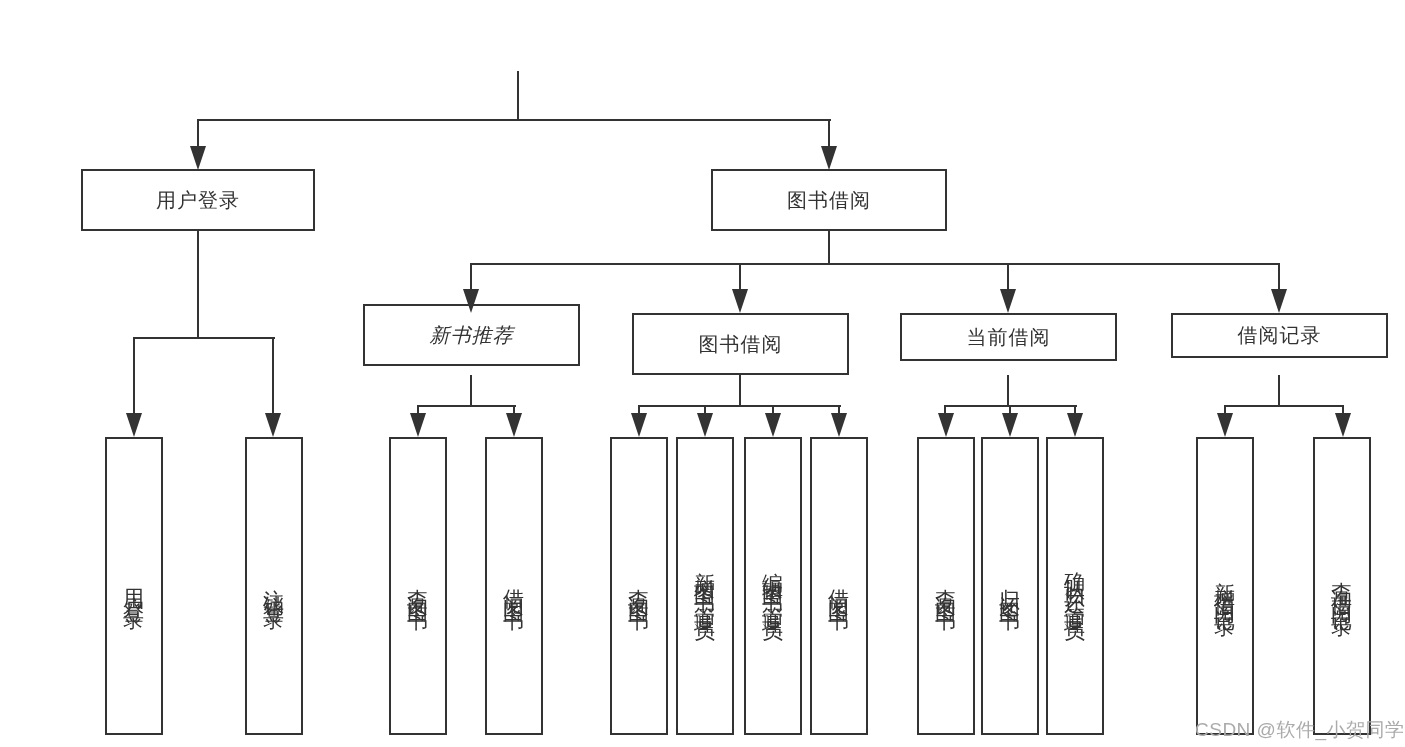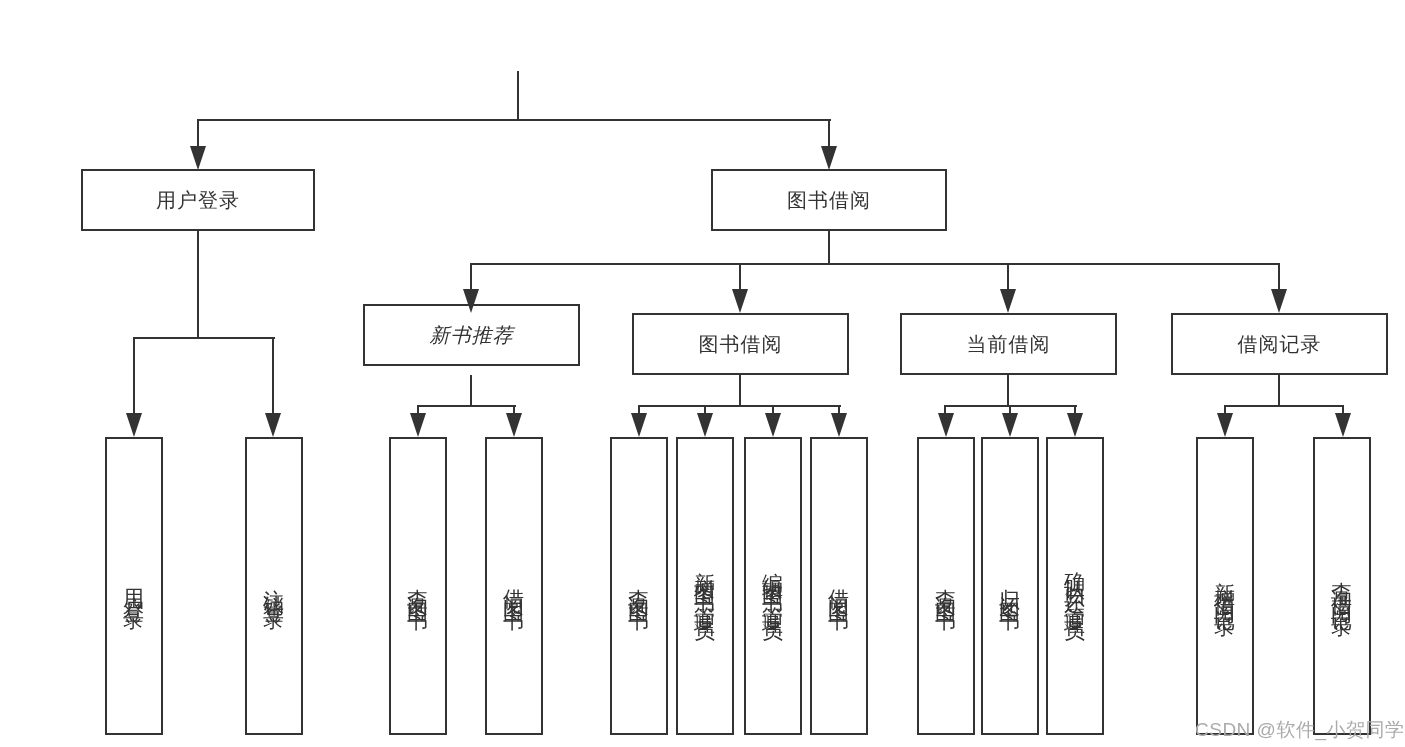--- a/index.html
+++ b/index.html
@@ -69,22 +69,22 @@
 <body>
 
 <div class="canvas">
 
 
   <div class="hnode" style="left:81px; top:169px; width:234px; height:62px;">用户登录</div>
   <div class="hnode" style="left:711px; top:169px; width:236px; height:62px;">图书借阅</div>
 
   <div class="hnode" style="left:363px; top:304px; width:217px; height:62px;font-style:italic;">新书推荐</div>
   <div class="hnode" style="left:632px; top:313px; width:217px; height:62px;">图书借阅</div>
-  <div class="hnode" style="left:900px; top:313px; width:217px; height:62px;">当前借阅</div>
-  <div class="hnode" style="left:1171px; top:313px; width:217px; height:62px;">借阅记录</div>
+  <div class="hnode" style="left:900px; top:313px; width:217px; height:48px;">当前借阅</div>
+  <div class="hnode" style="left:1171px; top:313px; width:217px; height:45px;">借阅记录</div>
 
   <div class="vnode" style="left:105px;">用户登录</div>
   <div class="vnode" style="left:245px;">注销登录</div>
 
   <div class="vnode" style="left:389px;">查询图书</div>
   <div class="vnode" style="left:485px;">借阅图书</div>
 
   <div class="vnode" style="left:610px;">查询图书</div>
   <div class="vnode" style="left:676px;">新增图书（管理员）</div>
   <div class="vnode" style="left:744px;">编辑图书（管理员）</div>

